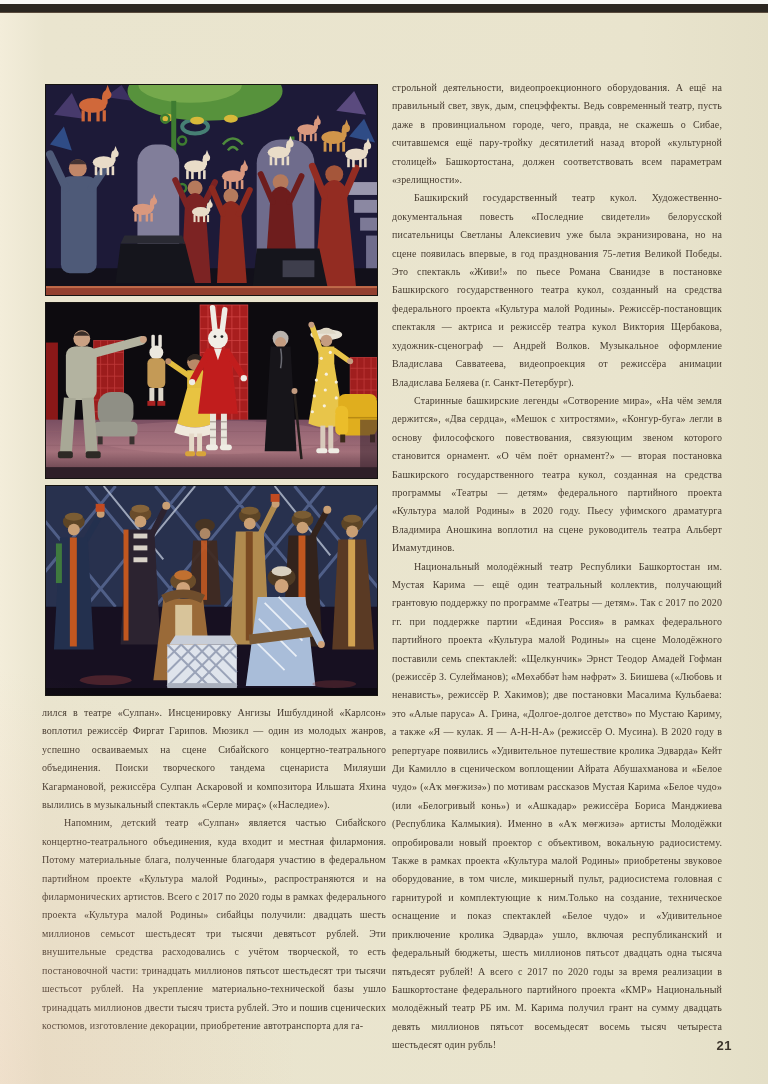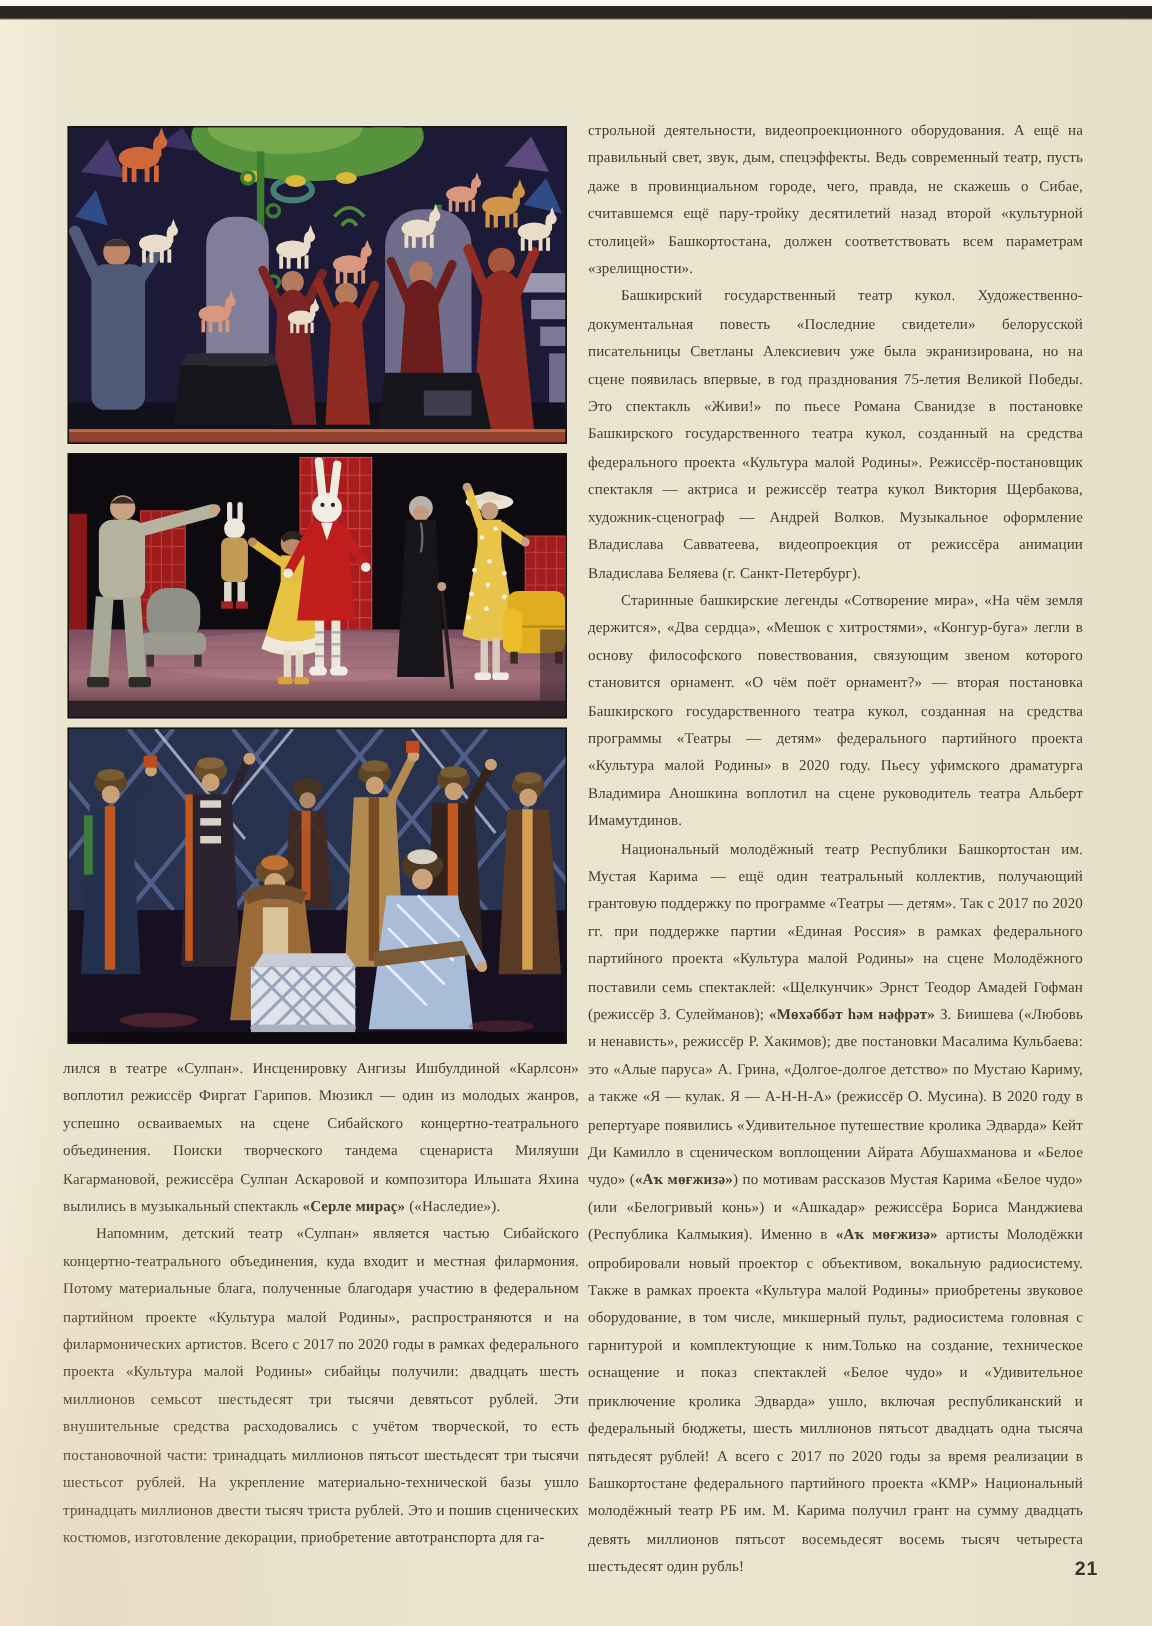--- a/index.html
+++ b/index.html
@@ -25,21 +25,21 @@
   .ph1{height:212px;}
   .ph2{height:177px;}
   .ph3{height:211px;}
   .bodytext p{
     margin:0;
     font-size:10px;line-height:18.4px;
     text-align:justify;color:#463b30;
     letter-spacing:.1px;
   }
   .bodytext p.indent{text-indent:22px;}
-  .bodytext b{font-weight:bold;}
+  .bodytext b{font-weight:normal;}
   .col-left .bodytext{margin-top:8px;}
   .page-number{
     position:absolute;right:36px;top:1025px;
     font-family:"Liberation Sans","DejaVu Sans",sans-serif;
     font-weight:bold;font-size:13px;color:#3c352c;letter-spacing:.5px;margin-left:24px;
   }
 </style>
 </head>
 <body>
 

